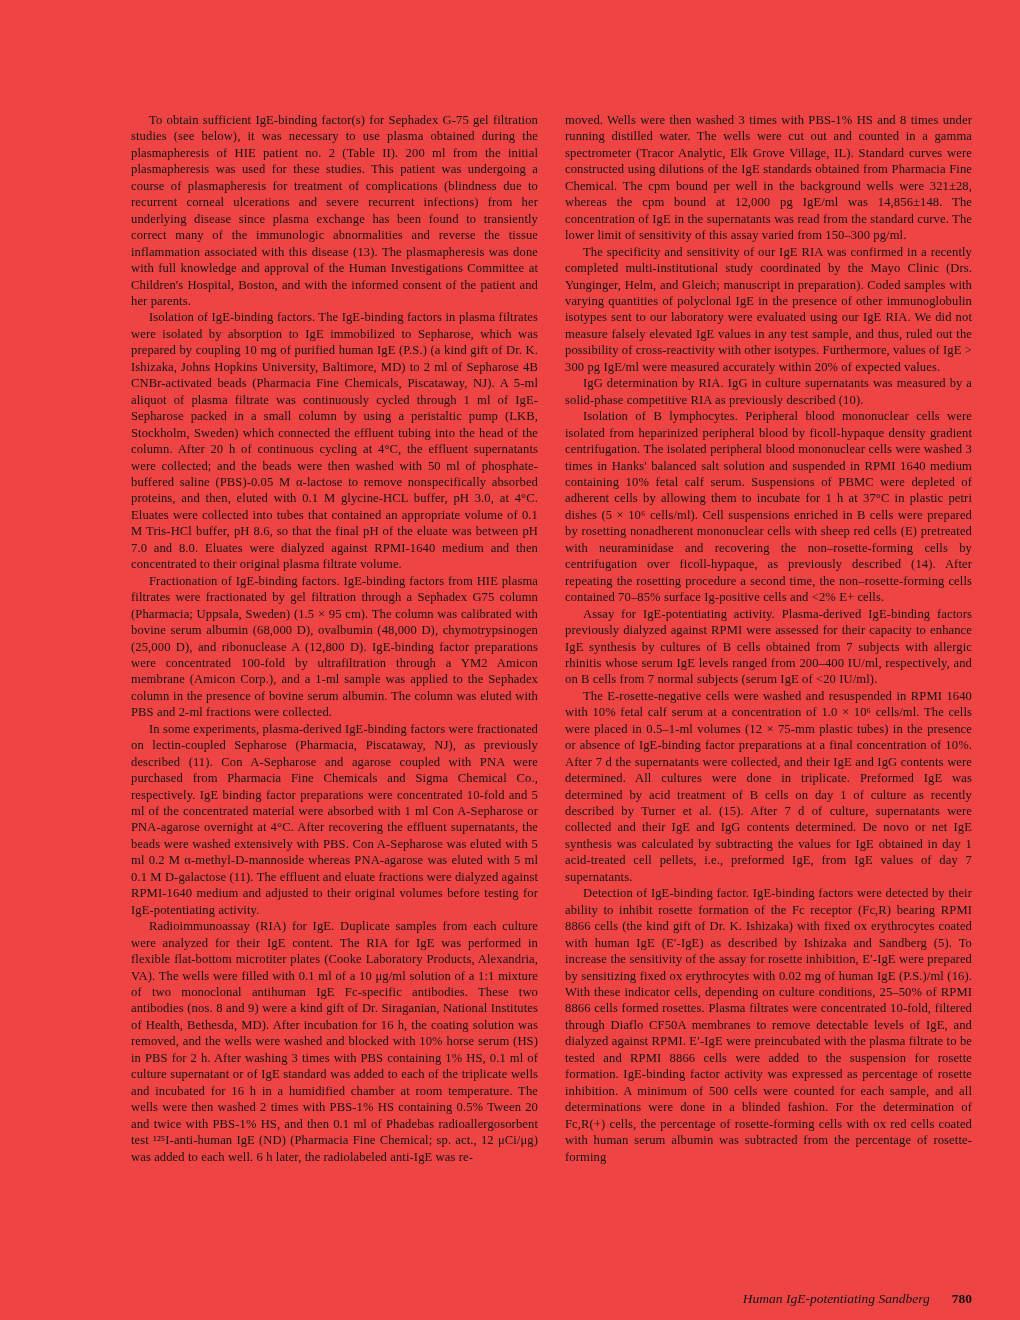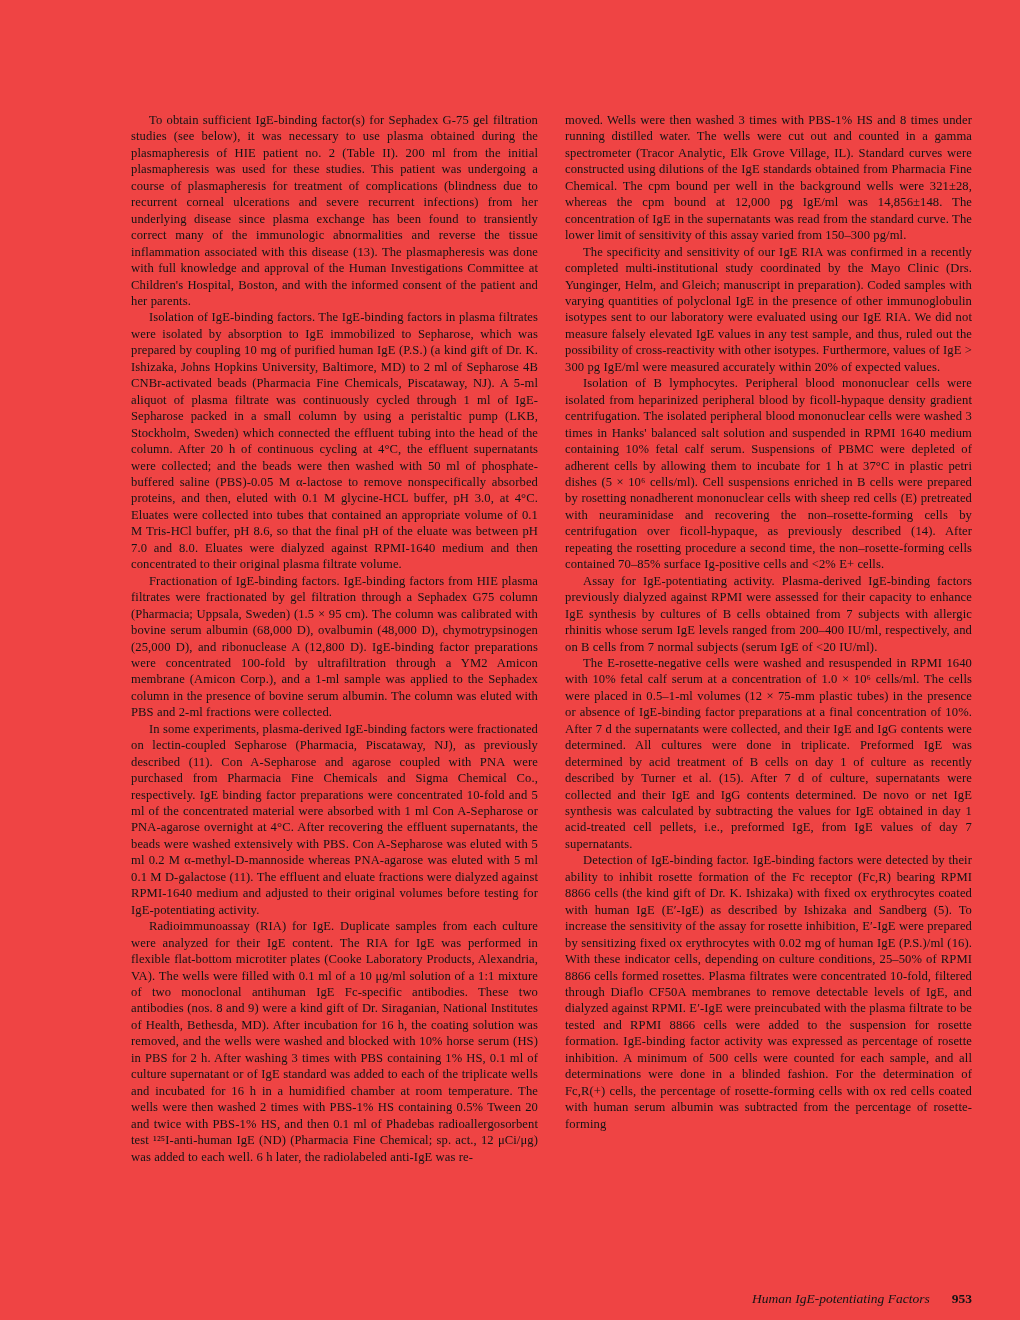--- a/index.html
+++ b/index.html
@@ -68,22 +68,23 @@
     <div class="col" id="col-left">
         <p>To obtain sufficient IgE-binding factor(s) for Sephadex G-75 gel filtration studies (see below), it was necessary to use plasma obtained during the plasmapheresis of HIE patient no. 2 (Table II). 200 ml from the initial plasmapheresis was used for these studies. This patient was undergoing a course of plasmapheresis for treatment of complications (blindness due to recurrent corneal ulcerations and severe recurrent infections) from her underlying disease since plasma exchange has been found to transiently correct many of the immunologic abnormalities and reverse the tissue inflammation associated with this disease (13). The plasmapheresis was done with full knowledge and approval of the Human Investigations Committee at Children's Hospital, Boston, and with the informed consent of the patient and her parents.</p>
         <p><span class="lead">Isolation of IgE-binding factors. </span>The IgE-binding factors in plasma filtrates were isolated by absorption to IgE immobilized to Sepharose, which was prepared by coupling 10 mg of purified human IgE (P.S.) (a kind gift of Dr. K. Ishizaka, Johns Hopkins University, Baltimore, MD) to 2 ml of Sepharose 4B CNBr-activated beads (Pharmacia Fine Chemicals, Piscataway, NJ). A 5-ml aliquot of plasma filtrate was continuously cycled through 1 ml of IgE-Sepharose packed in a small column by using a peristaltic pump (LKB, Stockholm, Sweden) which connected the effluent tubing into the head of the column. After 20 h of continuous cycling at 4°C, the effluent supernatants were collected; and the beads were then washed with 50 ml of phosphate-buffered saline (PBS)-0.05 M α-lactose to remove nonspecifically absorbed proteins, and then, eluted with 0.1 M glycine-HCL buffer, pH 3.0, at 4°C. Eluates were collected into tubes that contained an appropriate volume of 0.1 M Tris-HCl buffer, pH 8.6, so that the final pH of the eluate was between pH 7.0 and 8.0. Eluates were dialyzed against RPMI-1640 medium and then concentrated to their original plasma filtrate volume.</p>
         <p><span class="lead">Fractionation of IgE-binding factors. </span>IgE-binding factors from HIE plasma filtrates were fractionated by gel filtration through a Sephadex G75 column (Pharmacia; Uppsala, Sweden) (1.5 × 95 cm). The column was calibrated with bovine serum albumin (68,000 D), ovalbumin (48,000 D), chymotrypsinogen (25,000 D), and ribonuclease A (12,800 D). IgE-binding factor preparations were concentrated 100-fold by ultrafiltration through a YM2 Amicon membrane (Amicon Corp.), and a 1-ml sample was applied to the Sephadex column in the presence of bovine serum albumin. The column was eluted with PBS and 2-ml fractions were collected.</p>
         <p>In some experiments, plasma-derived IgE-binding factors were fractionated on lectin-coupled Sepharose (Pharmacia, Piscataway, NJ), as previously described (11). Con A-Sepharose and agarose coupled with PNA were purchased from Pharmacia Fine Chemicals and Sigma Chemical Co., respectively. IgE binding factor preparations were concentrated 10-fold and 5 ml of the concentrated material were absorbed with 1 ml Con A-Sepharose or PNA-agarose overnight at 4°C. After recovering the effluent supernatants, the beads were washed extensively with PBS. Con A-Sepharose was eluted with 5 ml 0.2 M α-methyl-D-mannoside whereas PNA-agarose was eluted with 5 ml 0.1 M D-galactose (11). The effluent and eluate fractions were dialyzed against RPMI-1640 medium and adjusted to their original volumes before testing for IgE-potentiating activity.</p>
         <p><span class="lead">Radioimmunoassay (RIA) for IgE. </span>Duplicate samples from each culture were analyzed for their IgE content. The RIA for IgE was performed in flexible flat-bottom microtiter plates (Cooke Laboratory Products, Alexandria, VA). The wells were filled with 0.1 ml of a 10 μg/ml solution of a 1:1 mixture of two monoclonal antihuman IgE Fc-specific antibodies. These two antibodies (nos. 8 and 9) were a kind gift of Dr. Siraganian, National Institutes of Health, Bethesda, MD). After incubation for 16 h, the coating solution was removed, and the wells were washed and blocked with 10% horse serum (HS) in PBS for 2 h. After washing 3 times with PBS containing 1% HS, 0.1 ml of culture supernatant or of IgE standard was added to each of the triplicate wells and incubated for 16 h in a humidified chamber at room temperature. The wells were then washed 2 times with PBS-1% HS containing 0.5% Tween 20 and twice with PBS-1% HS, and then 0.1 ml of Phadebas radioallergosorbent test ¹²⁵I-anti-human IgE (ND) (Pharmacia Fine Chemical; sp. act., 12 μCi/μg) was added to each well. 6 h later, the radiolabeled anti-IgE was re-</p>
       </div>
     <div class="col" id="col-right">
         <p class="noindent">moved. Wells were then washed 3 times with PBS-1% HS and 8 times under running distilled water. The wells were cut out and counted in a gamma spectrometer (Tracor Analytic, Elk Grove Village, IL). Standard curves were constructed using dilutions of the IgE standards obtained from Pharmacia Fine Chemical. The cpm bound per well in the background wells were 321±28, whereas the cpm bound at 12,000 pg IgE/ml was 14,856±148. The concentration of IgE in the supernatants was read from the standard curve. The lower limit of sensitivity of this assay varied from 150–300 pg/ml.</p>
         <p>The specificity and sensitivity of our IgE RIA was confirmed in a recently completed multi-institutional study coordinated by the Mayo Clinic (Drs. Yunginger, Helm, and Gleich; manuscript in preparation). Coded samples with varying quantities of polyclonal IgE in the presence of other immunoglobulin isotypes sent to our laboratory were evaluated using our IgE RIA. We did not measure falsely elevated IgE values in any test sample, and thus, ruled out the possibility of cross-reactivity with other isotypes. Furthermore, values of IgE &gt; 300 pg IgE/ml were measured accurately within 20% of expected values.</p>
+        <p><span class="lead">IgG determination by RIA. </span>IgG in culture supernatants was measured by a solid-phase competitive RIA as previously described (10).</p>
         <p><span class="lead">Isolation of B lymphocytes. </span>Peripheral blood mononuclear cells were isolated from heparinized peripheral blood by ficoll-hypaque density gradient centrifugation. The isolated peripheral blood mononuclear cells were washed 3 times in Hanks' balanced salt solution and suspended in RPMI 1640 medium containing 10% fetal calf serum. Suspensions of PBMC were depleted of adherent cells by allowing them to incubate for 1 h at 37°C in plastic petri dishes (5 × 10⁶ cells/ml). Cell suspensions enriched in B cells were prepared by rosetting nonadherent mononuclear cells with sheep red cells (E) pretreated with neuraminidase and recovering the non–rosette-forming cells by centrifugation over ficoll-hypaque, as previously described (14). After repeating the rosetting procedure a second time, the non–rosette-forming cells contained 70–85% surface Ig-positive cells and &lt;2% E+ cells.</p>
         <p><span class="lead">Assay for IgE-potentiating activity. </span>Plasma-derived IgE-binding factors previously dialyzed against RPMI were assessed for their capacity to enhance IgE synthesis by cultures of B cells obtained from 7 subjects with allergic rhinitis whose serum IgE levels ranged from 200–400 IU/ml, respectively, and on B cells from 7 normal subjects (serum IgE of &lt;20 IU/ml).</p>
         <p>The E-rosette-negative cells were washed and resuspended in RPMI 1640 with 10% fetal calf serum at a concentration of 1.0 × 10⁶ cells/ml. The cells were placed in 0.5–1-ml volumes (12 × 75-mm plastic tubes) in the presence or absence of IgE-binding factor preparations at a final concentration of 10%. After 7 d the supernatants were collected, and their IgE and IgG contents were determined. All cultures were done in triplicate. Preformed IgE was determined by acid treatment of B cells on day 1 of culture as recently described by Turner et al. (15). After 7 d of culture, supernatants were collected and their IgE and IgG contents determined. De novo or net IgE synthesis was calculated by subtracting the values for IgE obtained in day 1 acid-treated cell pellets, i.e., preformed IgE, from IgE values of day 7 supernatants.</p>
         <p><span class="lead">Detection of IgE-binding factor. </span>IgE-binding factors were detected by their ability to inhibit rosette formation of the Fc receptor (Fc,R) bearing RPMI 8866 cells (the kind gift of Dr. K. Ishizaka) with fixed ox erythrocytes coated with human IgE (E′-IgE) as described by Ishizaka and Sandberg (5). To increase the sensitivity of the assay for rosette inhibition, E′-IgE were prepared by sensitizing fixed ox erythrocytes with 0.02 mg of human IgE (P.S.)/ml (16). With these indicator cells, depending on culture conditions, 25–50% of RPMI 8866 cells formed rosettes. Plasma filtrates were concentrated 10-fold, filtered through Diaflo CF50A membranes to remove detectable levels of IgE, and dialyzed against RPMI. E′-IgE were preincubated with the plasma filtrate to be tested and RPMI 8866 cells were added to the suspension for rosette formation. IgE-binding factor activity was expressed as percentage of rosette inhibition. A minimum of 500 cells were counted for each sample, and all determinations were done in a blinded fashion. For the determination of Fc,R(+) cells, the percentage of rosette-forming cells with ox red cells coated with human serum albumin was subtracted from the percentage of rosette-forming</p>
       </div>
   </div>
   <div class="footer">
-    <span class="running-title">Human IgE-potentiating Factors</span><span class="page-number">953</span>
+    <span class="running-title">Human IgE-potentiating Sandberg</span><span class="page-number">780</span>
   </div>
 </div>
 
 </body></html>

